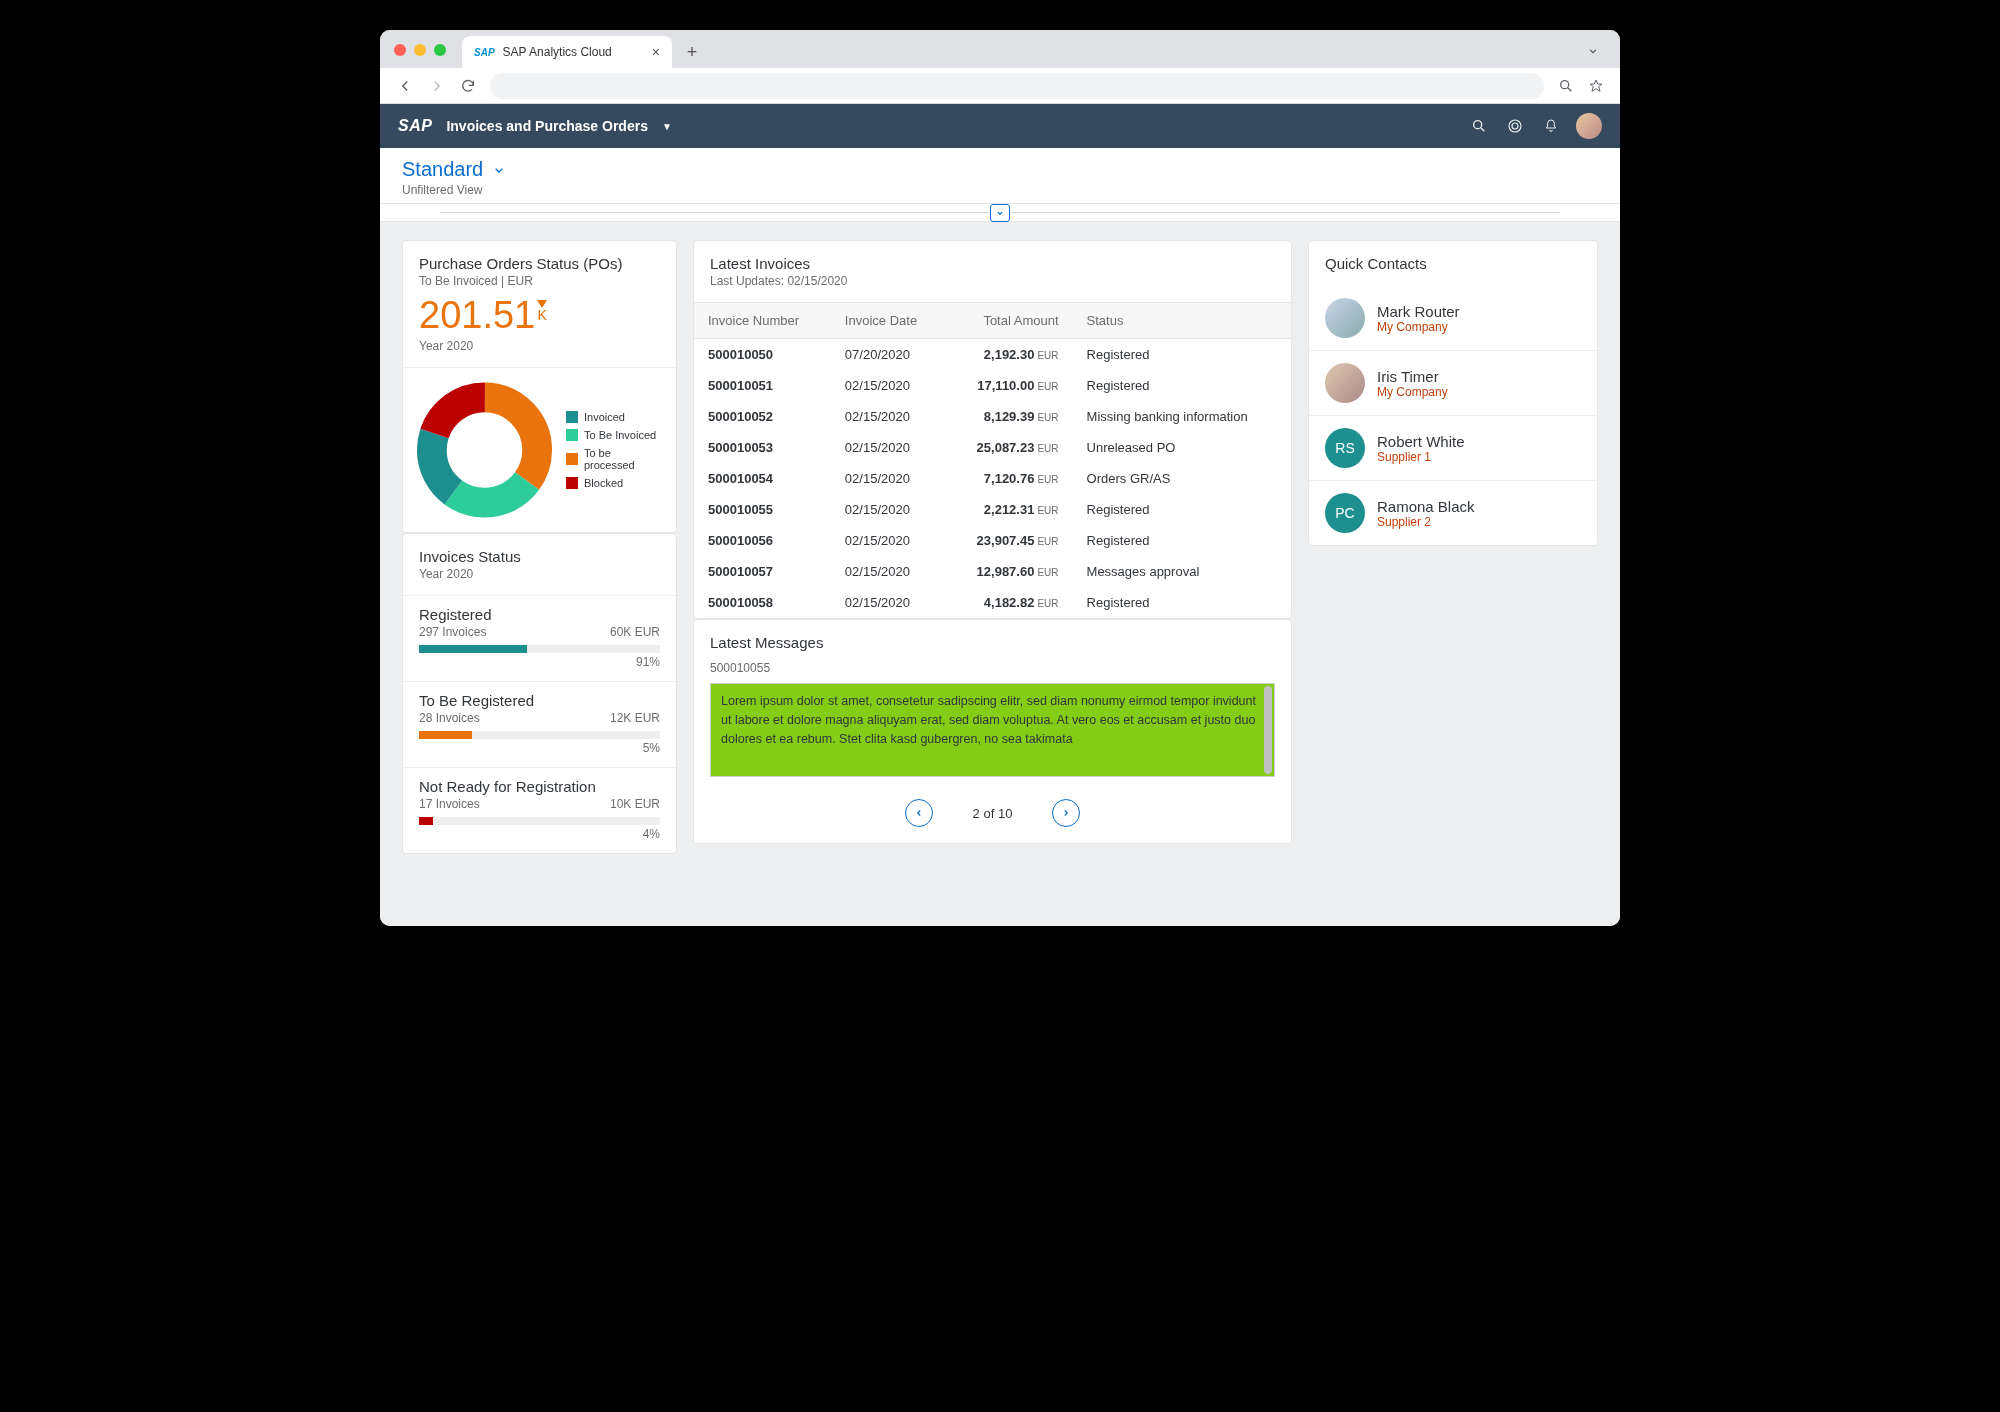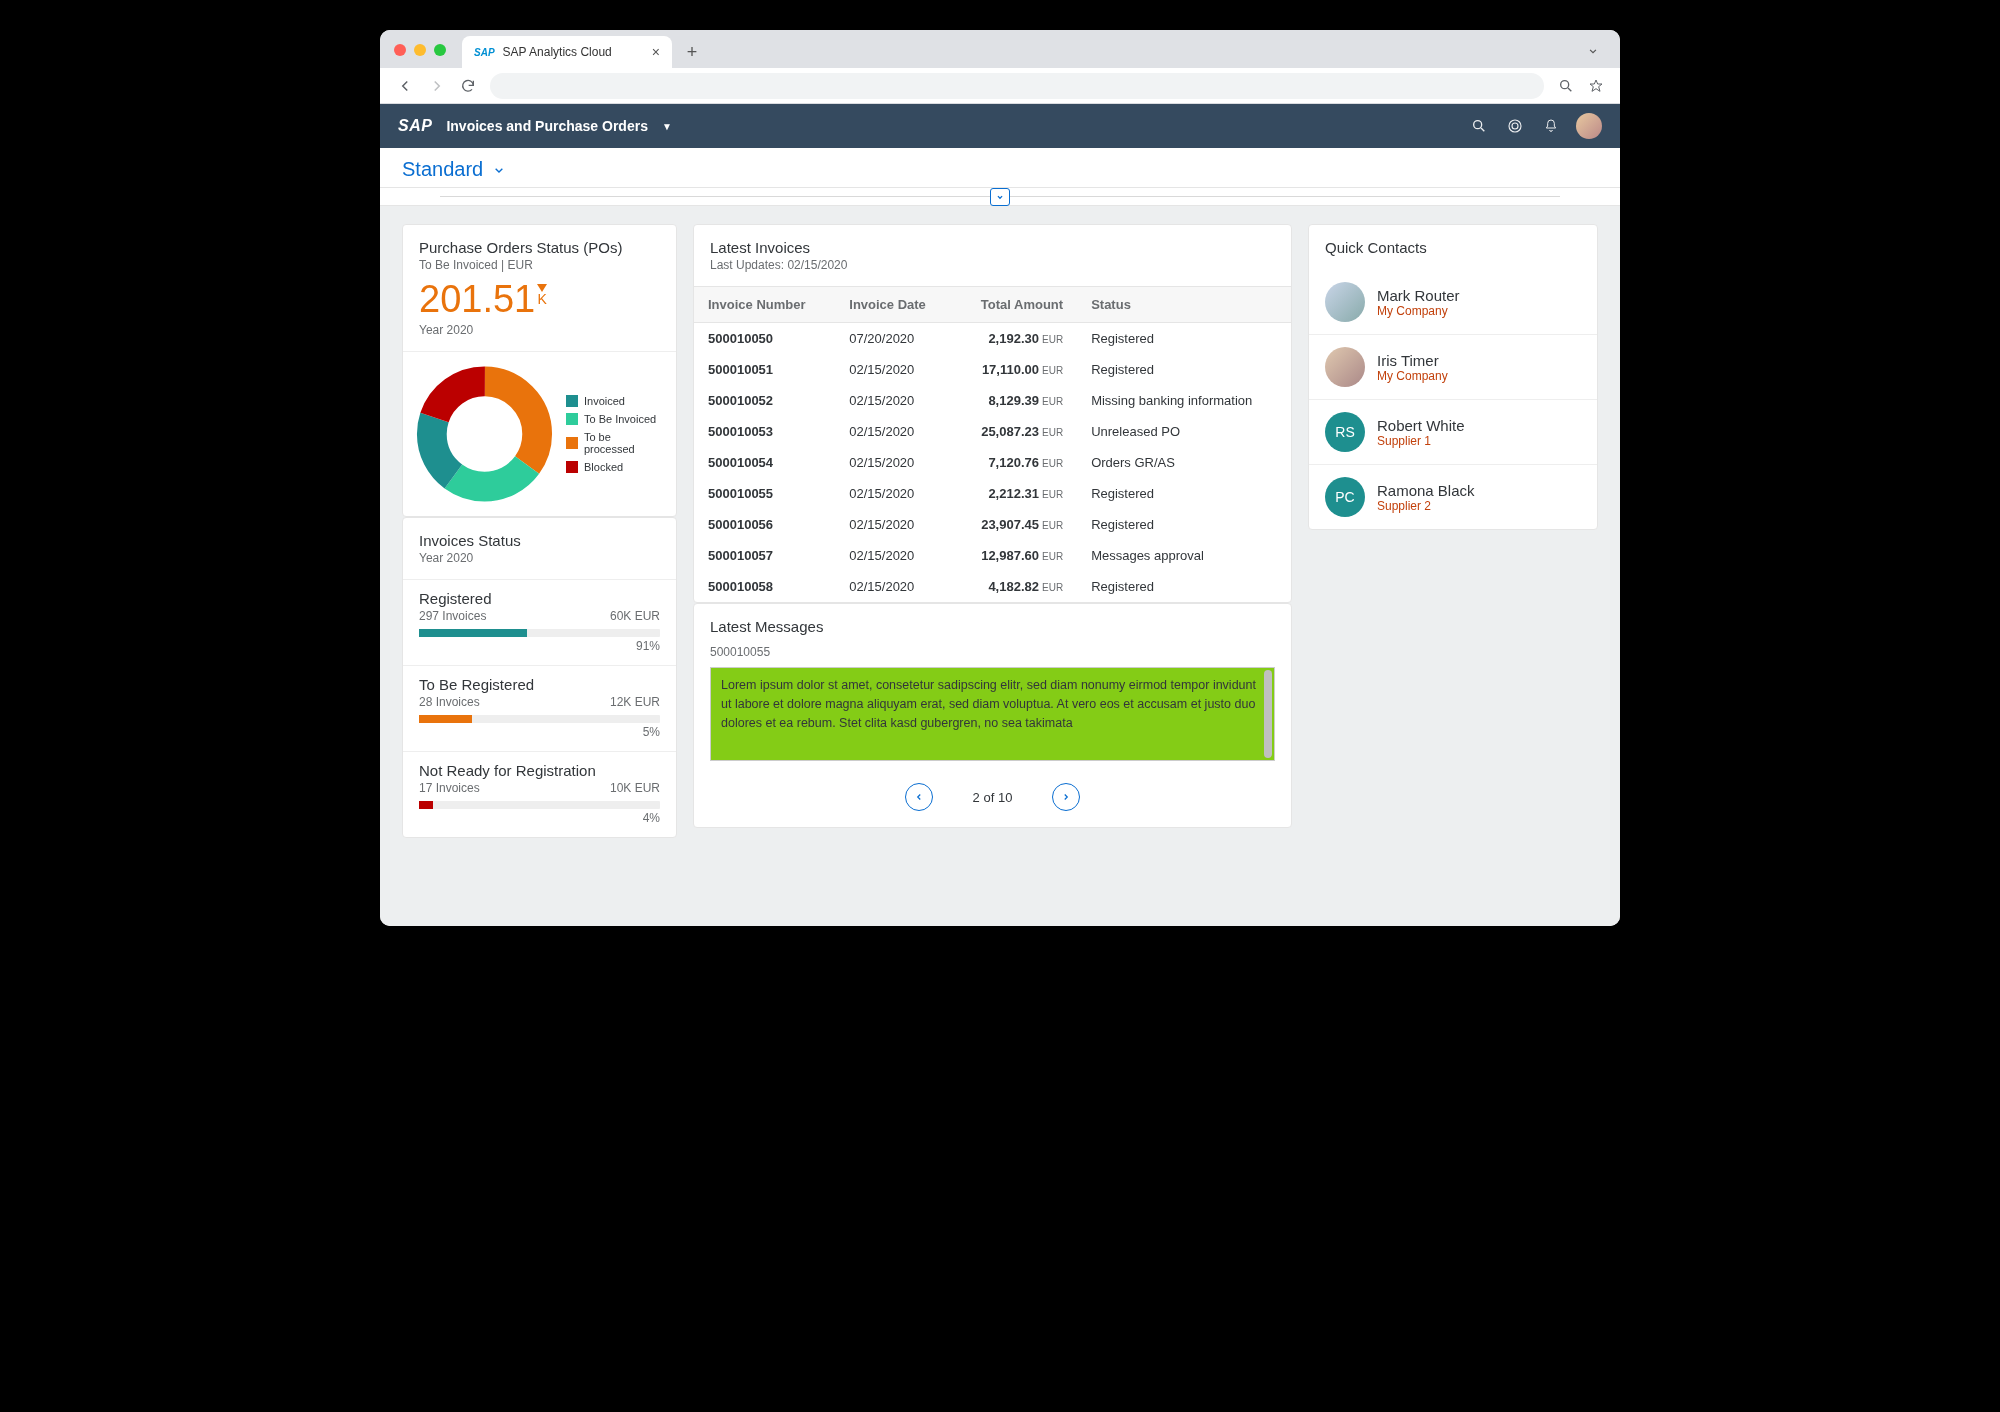--- a/index.html
+++ b/index.html
@@ -45,21 +45,21 @@
   .card .sub{font-size:12px; color:#6a6d70; margin-top:2px;}
   
   .kpi-val{color:#e9730c; font-size:38px; font-weight:400; margin-top:6px; display:flex; align-items:flex-start;}
   .kpi-val .unit{font-size:14px; margin-top:6px; margin-left:2px; line-height:1;}
   .chartrow{border-top:1px solid #eee; padding:12px; display:flex; gap:12px; align-items:center;}
   .legend{font-size:11px; color:#32363a; display:flex; flex-direction:column; gap:6px;}
   .legend .li{display:flex; align-items:center; gap:6px;}
   .legend .sw{width:12px;height:12px;}
   
   .tbl { width:100%; border-collapse:collapse; font-size:13px;}
-  .tbl thead th{background:#f7f7f7; font-weight:700; color:#6a6d70; text-align:left; padding:10px 14px; border-bottom:1px solid #e5e5e5; border-top:1px solid #e5e5e5;}
+  .tbl thead th{background:#f7f7f7; font-weight:400; color:#6a6d70; text-align:left; padding:10px 14px; border-bottom:1px solid #e5e5e5; border-top:1px solid #e5e5e5;}
   .tbl td{padding:8px 14px; color:#32363a; white-space:nowrap;}
   .tbl td.num{font-weight:700;}
   .tbl td.amt{text-align:right;}
   .tbl td.amt .cur{font-size:10px; color:#6a6d70; margin-left:3px;}
   .tbl td.st{min-width:190px;}
   .st-link{color:#0a6ed1;}
   .st-err{color:#bb0000;}
   .st-warn{color:#e9730c;}
   
   .contact{display:flex; gap:12px; align-items:center; padding:12px 16px; border-top:1px solid #eee;}
@@ -171,20 +171,21 @@
     <span class="avatar"></span>
   </div>
 
   <div class="variantbar">
     <div class="vtitle">
       <span>Standard</span>
       <svg width="16" height="16" viewBox="0 0 24 24">
           <path d="M7 10l5 5 5-5" fill="none" stroke="#0a6ed1" stroke-width="2"></path>
         </svg>
     </div>
+    <div class="vsub">Unfiltered View</div>
   </div>
   <div class="dividerwrap" style="background:#fff; border-bottom:1px solid #e5e5e5;">
     <div class="dividerline"></div>
     <div class="toggle">
       <svg width="10" height="10" viewBox="0 0 24 24">
           <path d="M7 10l5 5 5-5" fill="none" stroke="#0a6ed1" stroke-width="3"></path>
         </svg>
     </div>
   </div>
 

